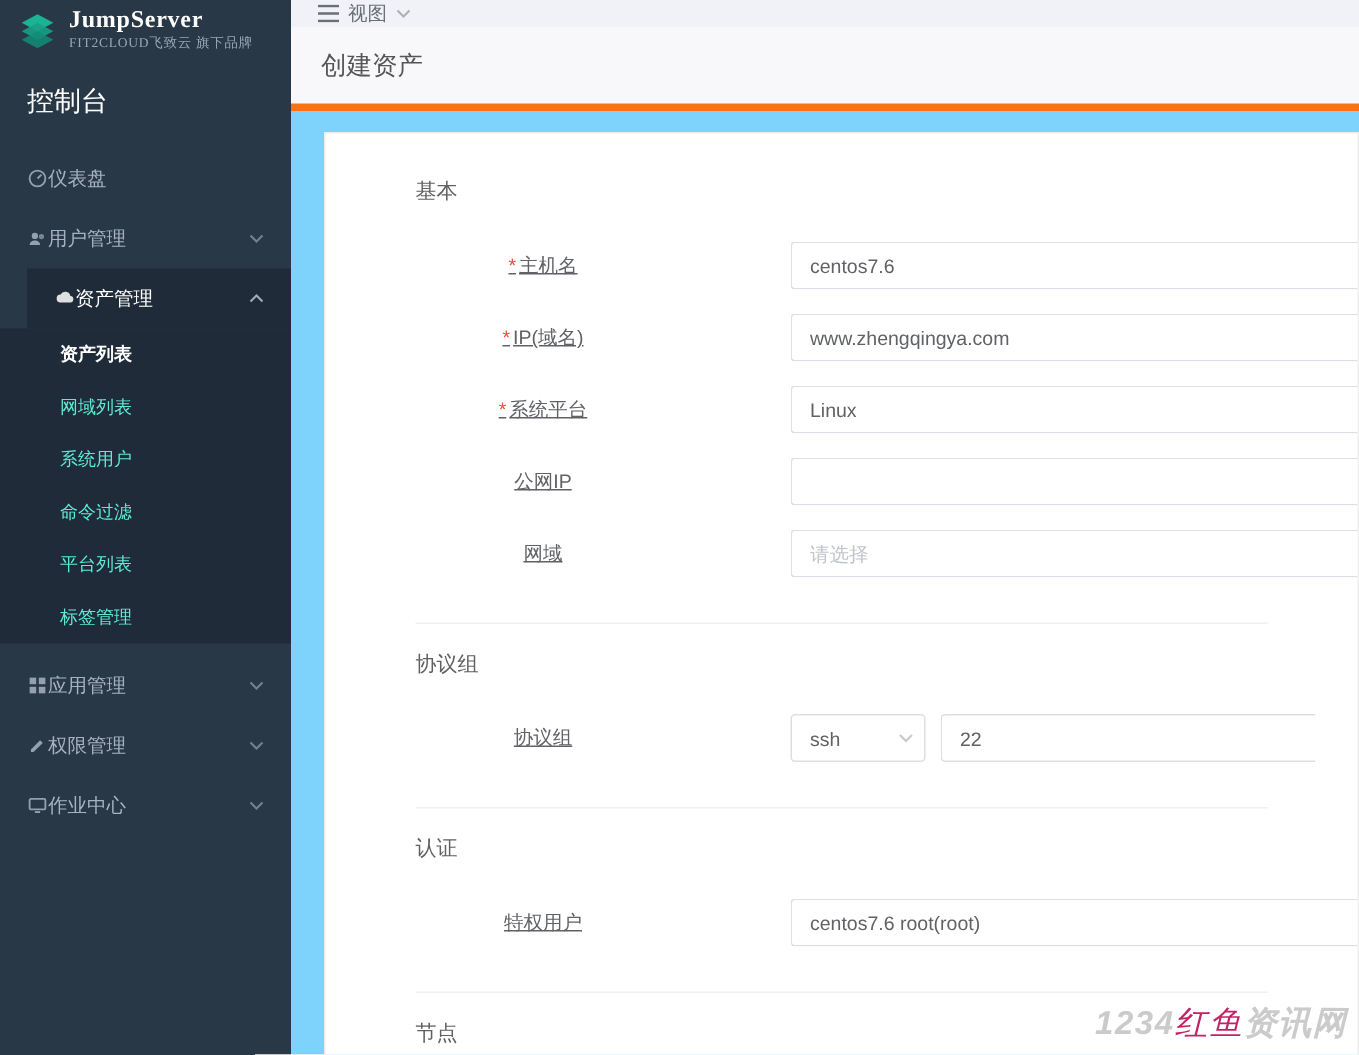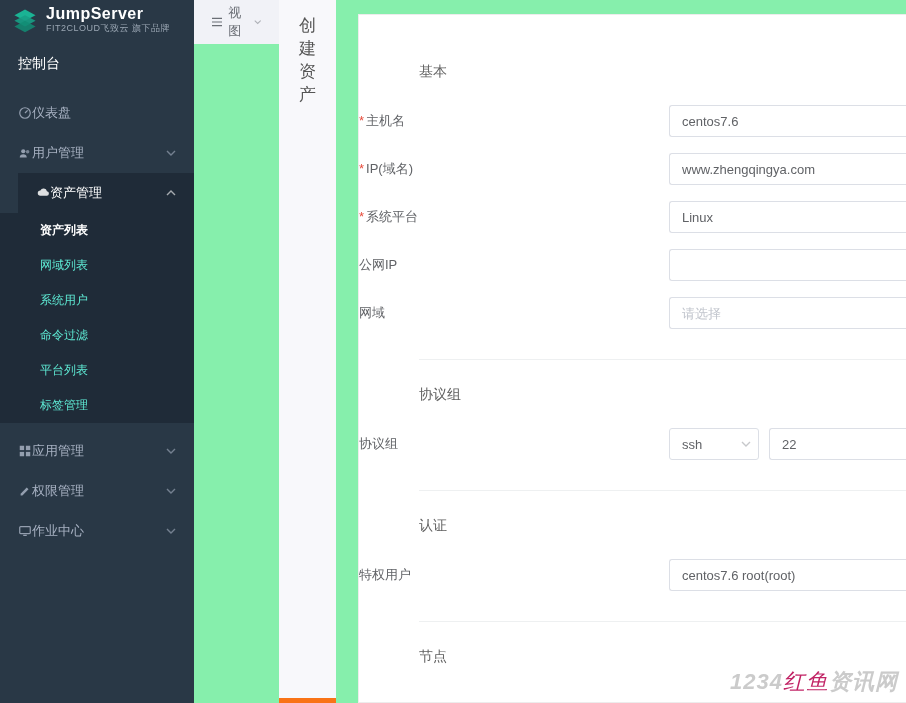--- a/index.html
+++ b/index.html
@@ -14,80 +14,80 @@
   position: relative;
 }
 .layout { display: flex; height: 100%; }
 .sidebar {
   width: 194px;
   background: #293846;
   color: #a7b1c2;
   display: flex;
   flex-direction: column;
   flex-shrink: 0;
+  font-family: Liberation Serif, serif;
 }
 .brand {
   display: flex;
   align-items: center;
   padding: 6px 10px 8px 12px;
   gap: 8px;
 }
 .brand-logo {
   width: 26px; height: 26px; flex-shrink: 0;
 }
 .brand-text { line-height: 1; }
 .brand-title {
   color: #fff; font-size: 16px; font-weight: 700; letter-spacing: 0.5px;
 }
 .brand-sub { color: #9aa6b3; font-size: 9px; margin-top: 2px; letter-spacing: 0.5px; white-space: nowrap; }
 .console-label {
-  color: #fff; font-size: 14px; padding: 14px 18px 20px 18px;
+  color: #fff; font-size: 18px; padding: 14px 18px 20px 18px;
 }
 .nav { list-style: none; }
 .nav-item {
   display: flex; align-items: center; 
   padding: 11px 18px; font-size: 13px; cursor: pointer;
   color: #a7b1c2;
 }
 .nav-item.active { background: #1f2b38; color: #fff; margin-left: 18px; }
 .nav-item .mi { width: 14px; height: 14px; opacity: .85; flex-shrink: 0; }
 .nav-item .chev { margin-left: auto; width: 10px; height: 10px; opacity: .6; }
 .subnav { list-style: none; background: #1f2b38; }
 .sub-item {
   padding: 9px 18px 9px 40px; font-size: 12px; cursor: pointer; color: #5eead4;
 }
 .sub-item.active { color: #fff; font-weight: 600; }
-.main { flex: 1; display: flex; background: #86efac; min-width: 0; }
+.main { flex: 1; display: flex; flex-direction: column; background: #7dd3fc; min-width: 0; }
 .topbar {
   height: 44px; background: #f1f2f7; display: flex; align-items: center;
   padding: 0 18px; gap: 6px; color: #6b6f76; font-size: 13px;
 }
 .topbar .burger { width: 14px; height: 12px; }
 .page-title {
   padding: 14px 20px 14px 20px; font-size: 17px; color: #555; background: #f8f8fb;
   border-bottom: 5px solid #f97316;
 }
 .panel {
   margin: 14px 0 0 22px;
   background: #fff;
   border: 1px solid #edecec;
   padding: 22px 0 60px 0;
   min-height: 620px;
 }
 .section-title {
   color: #616161; font-size: 14px; padding: 8px 0 16px 60px;
   font-weight: 500;
-  margin-top: 18px;
 }
 .form-row {
   display: flex; align-items: center;
   padding: 8px 0; gap: 20px;
 }
 .form-label {
-  width: 290px; text-align: left; color: #606266; font-size: 13px;
+  width: 290px; text-align: center; color: #606266; font-size: 13px; text-decoration: underline;
 }
 .req { color: #e74c3c; margin-right: 2px; }
 .form-control {
   flex: 1; display: flex; padding-right: 0;
 }
 .input, .select-like {
   height: 32px; border: 1px solid #dcdfe6; border-radius: 3px;
   padding: 0 12px; font-size: 13px; color: #606266; background: #fff;
   width: 100%; border-right: 0; border-top-right-radius: 0; border-bottom-right-radius: 0;
   outline: none;

